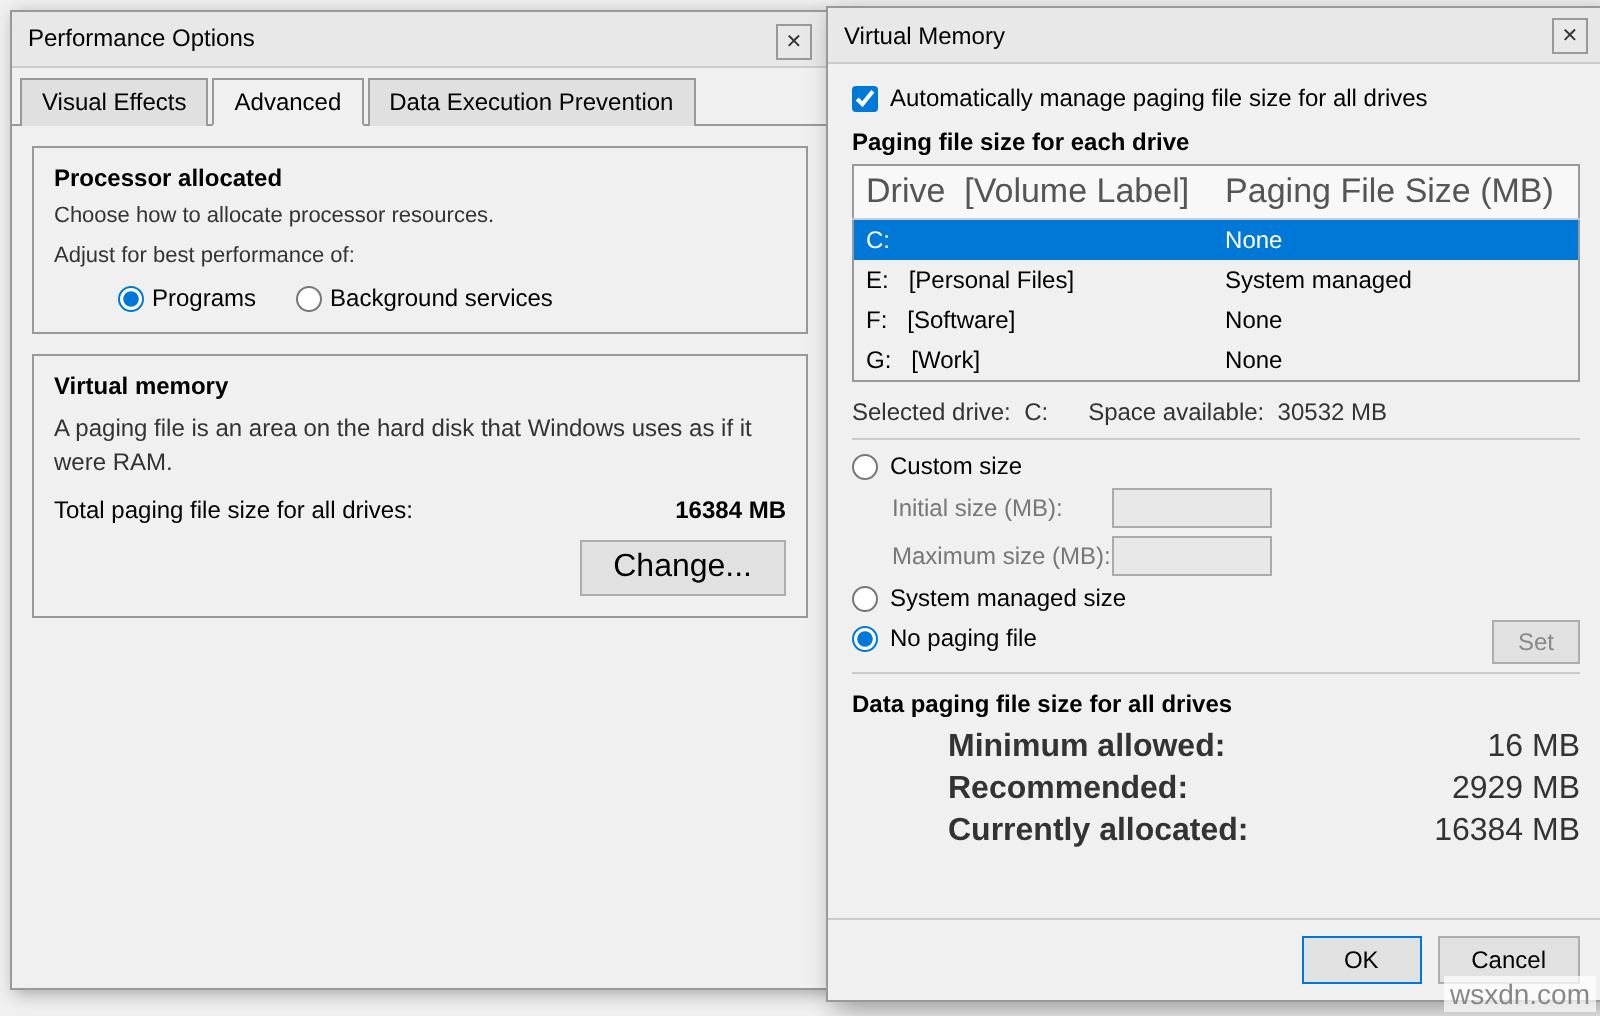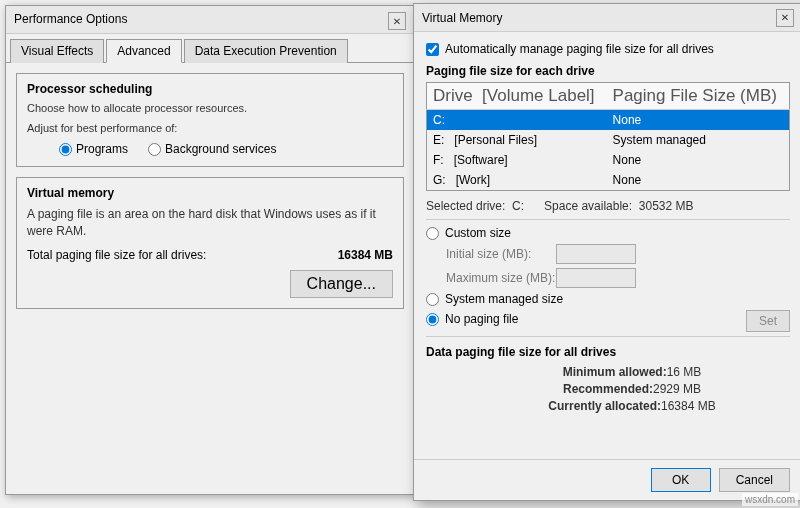--- a/index.html
+++ b/index.html
@@ -334,22 +334,22 @@
     }
 
     .totals-title {
       font-size: 12px;
       font-weight: bold;
       margin-bottom: 6px;
     }
 
     .totals-row {
       display: flex;
-      justify-content: center;
-      font-size: 12px;
+      justify-content: space-between;
+      font-size: 16px;
       margin-bottom: 3px;
       padding-left: 48px;
     }
 
     .totals-key {
       font-weight: bold;
       color: #333;
     }
 
     .totals-val {
@@ -380,21 +380,21 @@
       background: #e1e1e1;
       border: 1px solid #adadad;
       cursor: pointer;
       min-width: 60px;
     }
 
     .watermark {
       position: absolute;
       bottom: 2px;
       right: 2px;
-      font-size: 10px;
+      font-size: 14px;
       color: #888;
       background: rgba(255,255,255,0.7);
       padding: 1px 3px;
     }
   </style>
 </head>
 <body>
 
 <div class="perf-dialog">
   <div class="dialog-titlebar">
@@ -410,21 +410,21 @@
       <span>Advanced</span>
     </div>
     <div class="tab">
       <span>Data Execution Prevention</span>
     </div>
   </div>
 
   <div class="dialog-content">
 
     <div class="section-box">
-      <div class="section-label">Processor scheduling</div>
+      <div class="section-label">Processor allocated</div>
       <div class="section-desc">Choose how to allocate processor resources.</div>
       <div class="section-desc">Adjust for best performance of:</div>
       <div class="radio-group">
         <label class="radio-item">
           <input type="radio" class="radio-input" name="perf" checked="" style="">
           <span>Programs</span>
         </label>
         <label class="radio-item">
           <input type="radio" class="radio-input" name="perf" style="">
           <span>Background services</span>

